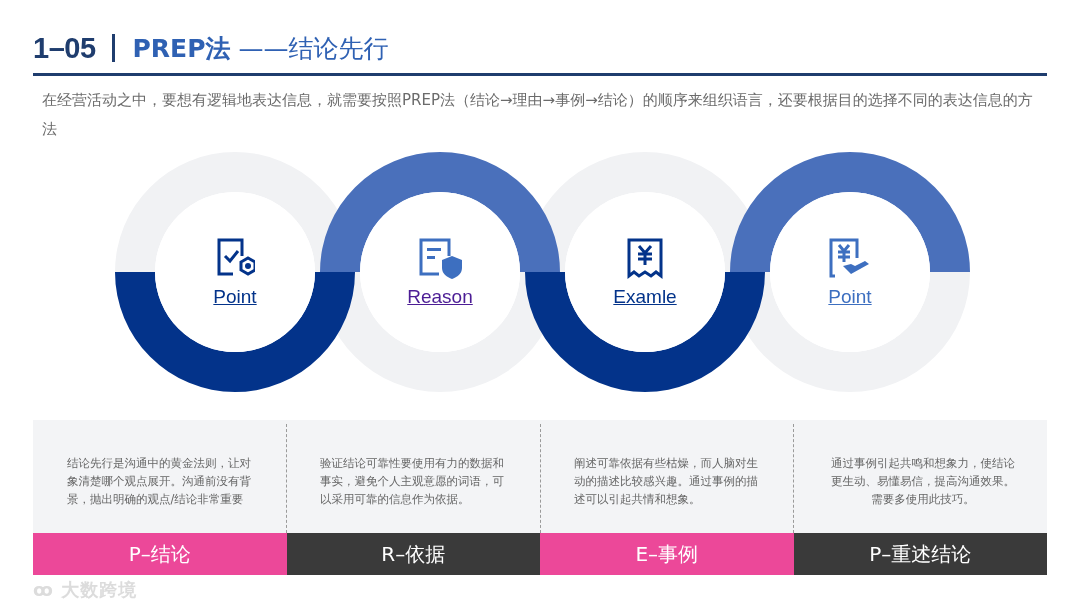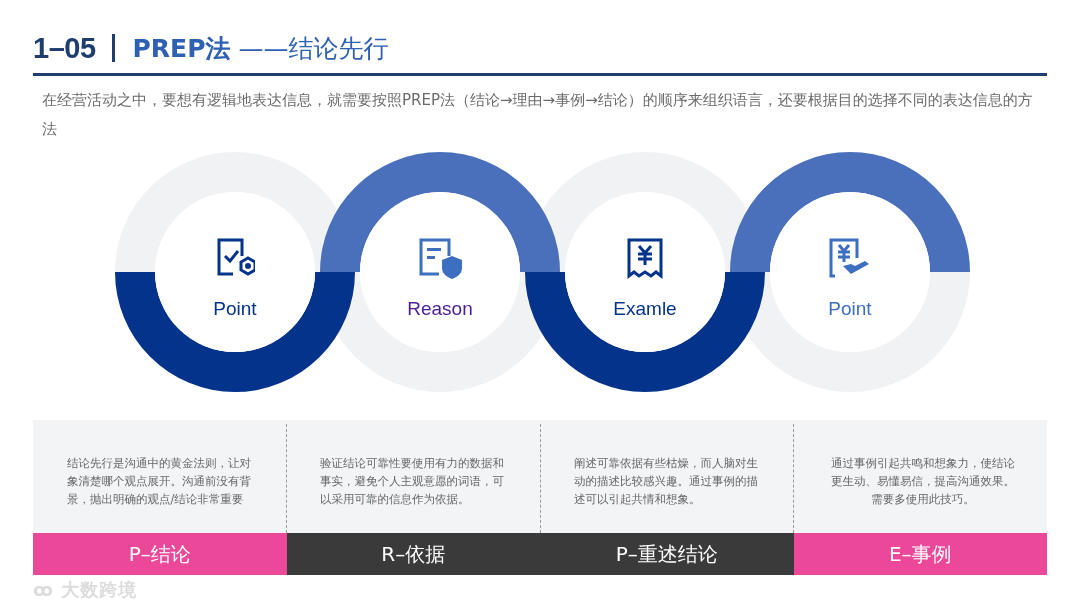--- a/index.html
+++ b/index.html
@@ -7,21 +7,21 @@
          font-family:"DejaVu Sans","Liberation Sans",sans-serif; }
   .title { position:absolute; left:33px; top:28px; height:40px; display:flex; align-items:center; white-space:nowrap;gap:8px; }
   .title .num { font-family:"Liberation Sans",sans-serif; font-weight:bold; font-size:29px; color:#1f3d6e; letter-spacing:-0.5px; }
   .title .bar { display:inline-block; width:3px; height:28px; background:#1f3d6e; margin:0 10px 0 8px; }
   .title .main { font-size:25px; font-weight:bold; color:#2f61b3; }
   .title .sub { font-size:25px; color:#2f61b3; }
   .rule { position:absolute; left:33px; top:73px; width:1014px; height:3px; background:#1f3d6e; }
   .intro { position:absolute; left:42px; top:86px; width:1000px; font-size:15px; line-height:29px; color:#6b6b6b; }
   .rings { position:absolute; left:0; top:0; width:1080px; height:420px; }
   .node { position:absolute; width:120px; text-align:center; }
-  .node .lbl { font-family:"Liberation Sans",sans-serif; font-size:19px; margin-top:14px; }
+  .node .lbl { font-family:"Liberation Sans",sans-serif; font-size:19px; margin-top:2px;text-decoration:underline; }
   .panel { position:absolute; left:33px; top:420px; width:1014px; height:113px; background:#f3f4f6; }
   .cell { position:absolute; top:0; height:113px; width:253px; box-sizing:border-box; }
   .cell .desc { position:absolute; left:34px; top:34px; width:192px; font-size:11.5px; line-height:18px; color:#666; }
   .sep { position:absolute; top:4px; height:109px; width:0; border-left:1px dashed #9a9a9a; }
   .footer { position:absolute; left:33px; top:533px; width:1014px; height:42px; display:flex; }
   .fcell { width:253.5px; height:42px; display:flex; align-items:center; justify-content:center;
            color:#fff; font-size:20px; }
   .fcell.blue { background:#ec4899; }
   .fcell.dark { background:#3a3a3a; }
   .watermark { position:absolute; left:10px; top:578px; font-size:18px; color:#dcdcdc; font-weight:bold; letter-spacing:1px;margin-left:23px; }
@@ -111,19 +111,19 @@
   </div>
   <div class="sep" style="left:760px;"></div>
   <div class="cell" style="left:760px;text-align:center;">
     <div class="desc">通过事例引起共鸣和想象力，使结论更生动、易懂易信，提高沟通效果。需要多使用此技巧。</div>
   </div>
 </div>
 
 <div class="footer">
   <div class="fcell blue">P–结论</div>
   <div class="fcell dark">R–依据</div>
+  <div class="fcell blue">E–事例</div>
   <div class="fcell dark">P–重述结论</div>
-  <div class="fcell blue">E–事例</div>
 </div>
 
 <div class="watermark">
   <span>ꝏ </span><span>大数跨境</span>
 </div>
 
 </body></html>

